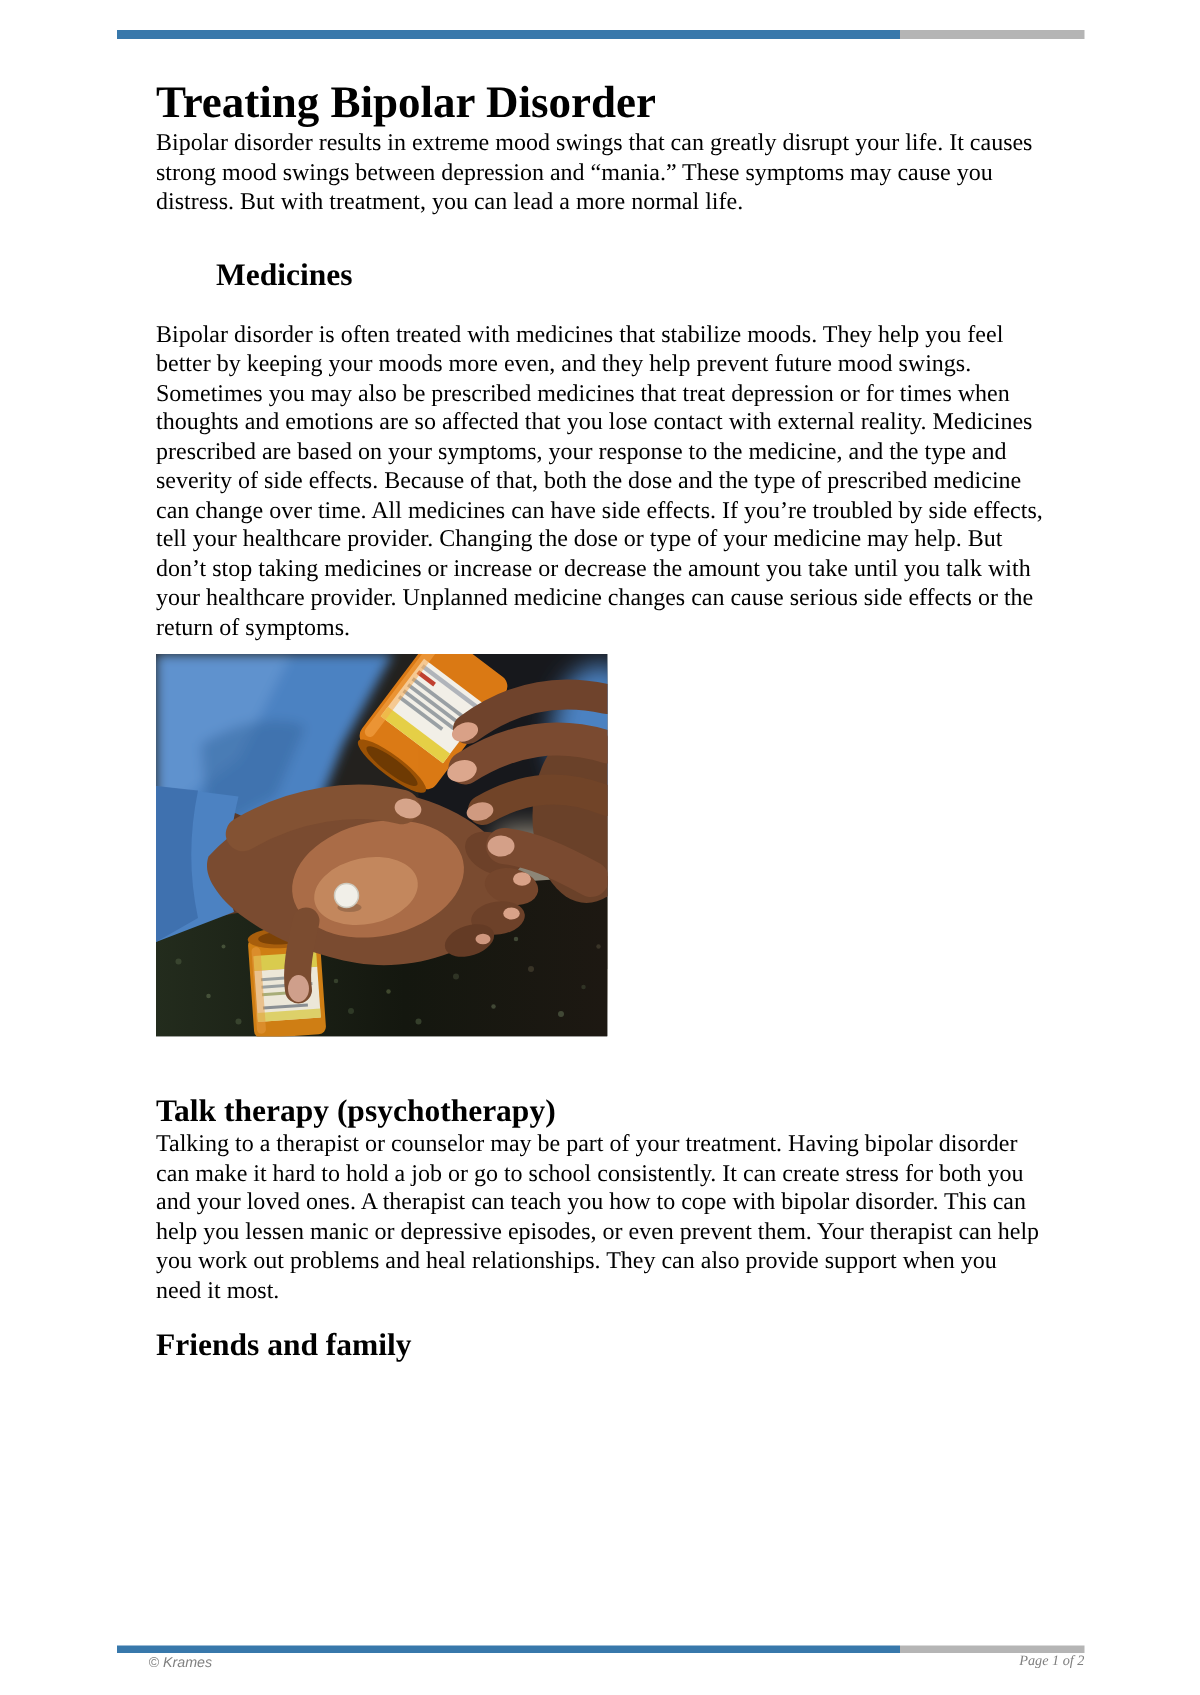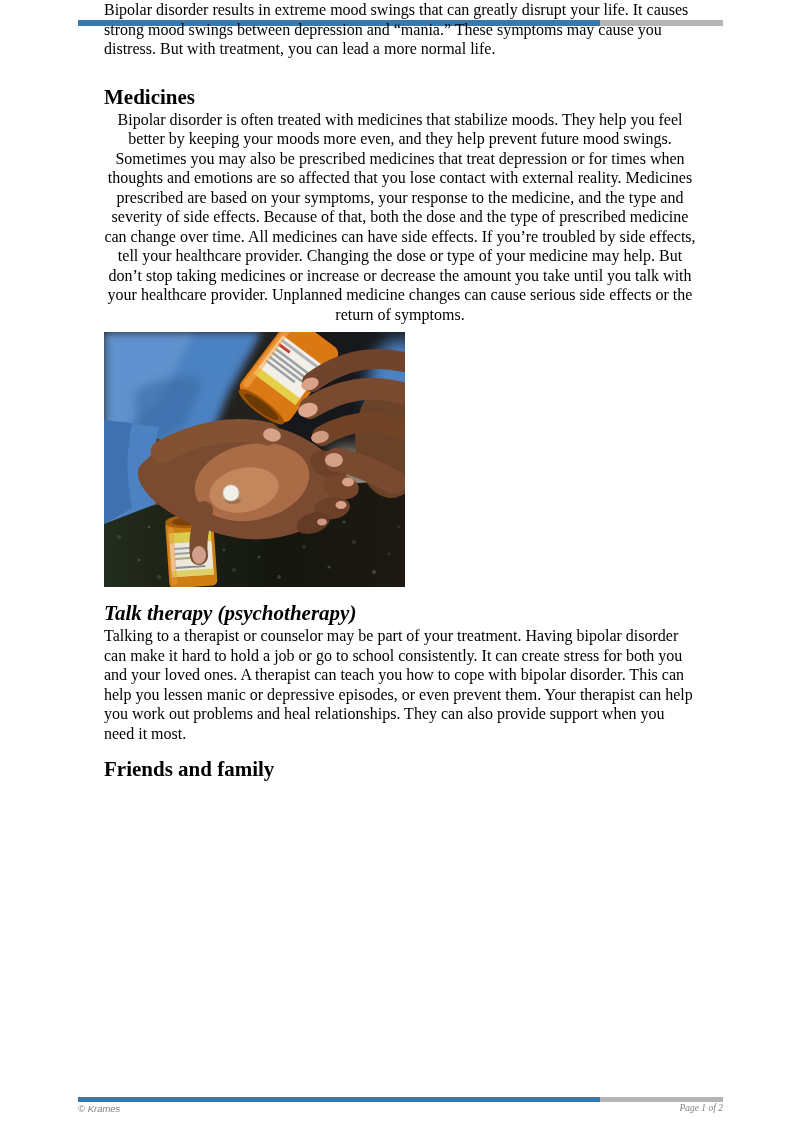--- a/index.html
+++ b/index.html
@@ -8,39 +8,40 @@
   .rule{position:absolute;left:78px;width:645px;font-size:0;line-height:0;}
   .rule .seg-blue{display:inline-block;width:522px;height:100%;background:var(--accent-blue,#3878ab);}
   .rule .seg-gray{display:inline-block;width:123px;height:100%;background:var(--bar-gray,#b5b5b5);}
   .rule.top{top:20px;height:6px;}
   .rule.bottom{top:1097px;height:5px;}
   .content{position:absolute;left:104px;top:0;width:592px;}
   h1{margin:52px 0 0 0;font-size:30px;line-height:34px;font-weight:bold;}
   h2{margin:0;font-size:21px;line-height:26px;font-weight:bold;}
   p{margin:0;font-size:16px;line-height:19.5px;}
   .intro{}
-  .h2-medicines{margin-top:25px;}
-  .p-medicines{text-align:center;}
+  .h2-medicines{margin-top:25px;margin-left:40px;}
+  .p-medicines{margin-top:18px;}
   figure{margin:8px 0 0 0;padding:0;width:301px;height:255px;}
-  .h2-talk{margin-top:13px;font-style:italic;}
+  .h2-talk{margin-top:36px;}
   .p-talk{}
   .h2-friends{margin-top:13px;font-family:Liberation Serif, serif;}
   .p-friends{margin-top:17px;}
   .h2-looking{margin-top:21px;}
   .footer-text{position:absolute;top:1103px;font-family:"Liberation Sans","DejaVu Sans",sans-serif;
-    font-style:italic;font-size:9.5px;color:var(--footer-text,#7f7f7f);}
+    font-style:italic;font-size:9.5px;color:var(--footer-text,#7f7f7f);margin-left:21px;}
   .footer-left{left:78px;}
   .footer-right{right:77px;font-family:Liberation Serif, serif;}
 </style>
 </head>
 <body>
 
 <div class="rule top"><span class="seg-blue"></span><span class="seg-gray"></span></div>
 
 <div class="content">
+  <h1>Treating Bipolar Disorder</h1>
 
   <p class="intro">Bipolar disorder results in extreme mood swings that can greatly disrupt your life. It causes strong mood swings between depression and “mania.” These symptoms may cause you distress. But with treatment, you can lead a more normal life.</p>
 
   <h2 class="h2-medicines">Medicines</h2>
   <p class="p-medicines">Bipolar disorder is often treated with medicines that stabilize moods. They help you feel better by keeping your moods more even, and they help prevent future mood swings. Sometimes you may also be prescribed medicines that treat depression or for times when thoughts and emotions are so affected that you lose contact with external reality. Medicines prescribed are based on your symptoms, your response to the medicine, and the type and severity of side effects. Because of that, both the dose and the type of prescribed medicine can change over time. All medicines can have side effects. If you’re troubled by side effects, tell your healthcare provider. Changing the dose or type of your medicine may help. But don’t stop taking medicines or increase or decrease the amount you take until you talk with your healthcare provider. Unplanned medicine changes can cause serious side effects or the return of symptoms.</p>
 
   <figure>
     <svg viewBox="0 0 301 255" width="301" height="255" role="img" aria-label="Hands pouring a pill from a prescription bottle into a palm">
       <defs>
         <filter id="b8" x="-40%" y="-40%" width="180%" height="180%">

